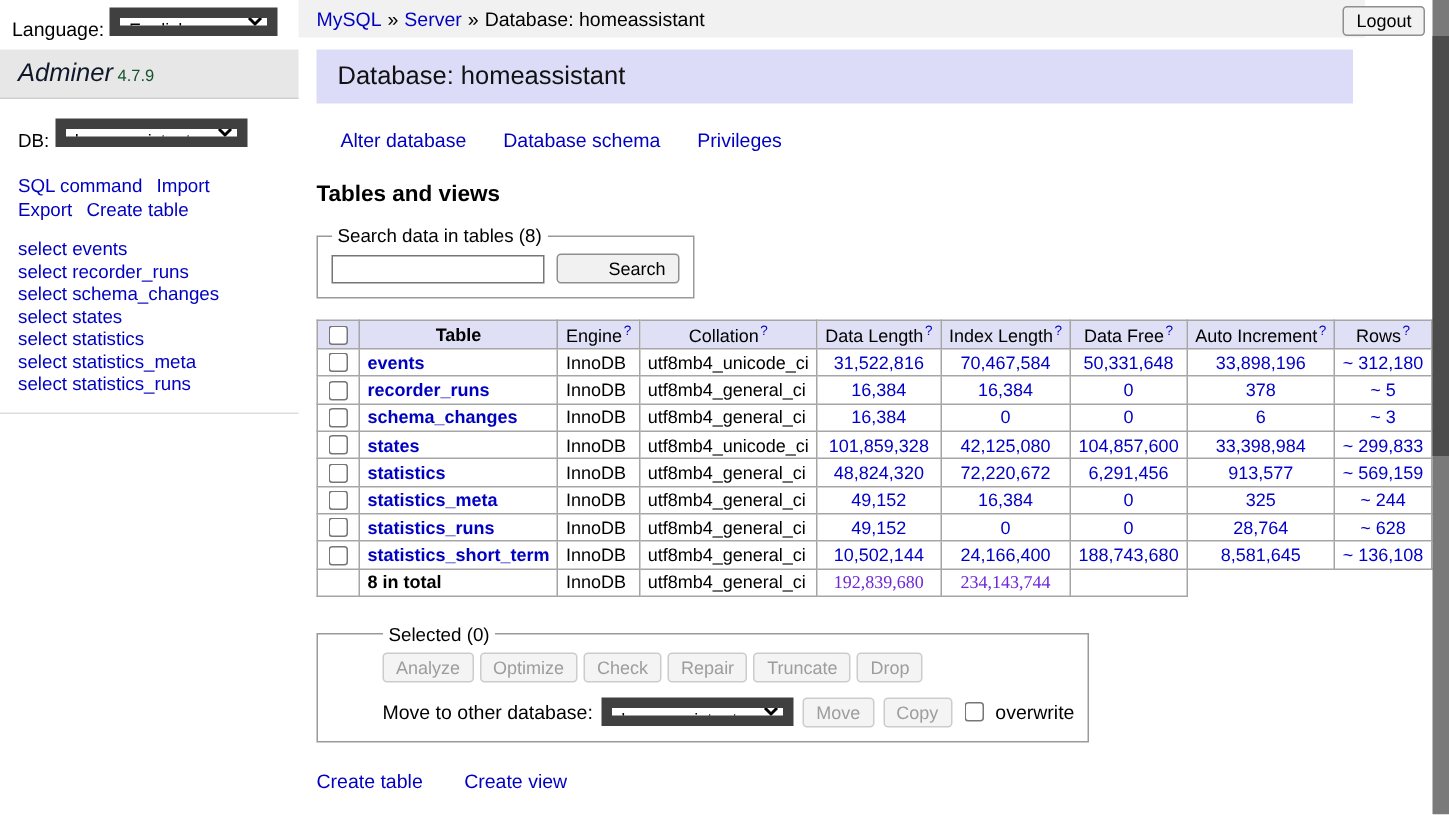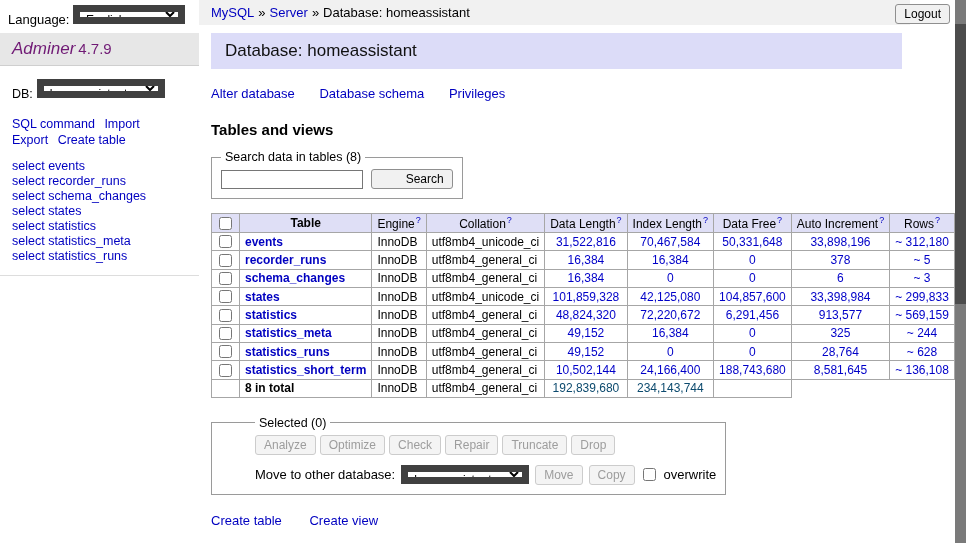--- a/index.html
+++ b/index.html
@@ -34,36 +34,36 @@
   button.disabled-look {
     background: #f4f4f4; border-color: #cccccc; color: #9d9d9d; cursor: default;
   }
 
   
   .sidebar { position: absolute; left: 0; top: 33px; width: 199px; bottom: 0; }
   .sidebar h1 {
     margin: 0; padding: 6px 12px; background: #e7e7e7;
     border-bottom: 1px solid #cfcfcf; font-size: 17px; font-weight: normal;
   }
-  .app-name { font-style: italic; color: #701a75; }
-  .app-ver { font-size: 15px; color: #701a75; margin-left: 3px; }
+  .app-name { font-style: italic; color: #0f172a; }
+  .app-ver { font-size: 11px; color: #14532d; margin-left: 3px; }
   .db-row { margin: 13px 12px 0 12px; font-size: 12.5px; }
   .db-row select { width: 128px; margin-left: 4px; }
   .sb-actions { margin: 15px 12px 0 12px; width: 162px; line-height: 1.3; font-size: 12.5px; }
   .sb-actions a { margin-right: 6px; }
   .sb-tables { margin: 10px 0 0 0; padding: 0 0 11px 12px; border-bottom: 1px solid #dddddd; font-size: 12.5px; }
   .sb-tables a { display: block; padding: 0.5px 0; }
 
   
   .main { position: absolute; left: 199px; top: 33px; width: 711px; }
   .main h2 {
     margin: 0 8px 0 12px; padding: 8px 14px; background: #dcdcf8;
     font-size: 17px; font-weight: normal; color: #111;
   }
-  .nav-links { margin: 17px 0 0 12px; }
+  .nav-links { margin: 17px 0 0 28px; }
   .nav-links a { margin-right: 21px; }
   h3 { font-size: 15px; font-weight: bold; color: #000; }
   .section-h { margin: 20px 0 0 12px; }
 
   fieldset { border: 1px solid #9a9a9a; margin: 0; padding: 5px 9px 9px 9px; width: fit-content; }
   legend { font-size: 12.5px; padding: 0 4px; }
   .search-fs { margin: 12px 0 0 12px; }
   .search-fs input[type=text] { width: 142px; height: 19px; border: 1px solid #767676; font-size: 12px; padding: 0 3px; }
   .search-fs button { margin-left: 4px; padding-left: 34px; }
 
@@ -72,21 +72,21 @@
     border: 1px solid #a6a6a6; padding: 1px 5px; height: 18px;
     font-size: 12px; overflow: hidden; white-space: nowrap; text-align: left;
   }
   thead td, thead th { background: #dfdff6; text-align: center; font-weight: normal; }
   thead th { font-weight: bold; }
   sup.help { font-size: 9px; color: #0000c0; margin-left: 1px; }
   tbody th a { font-weight: bold; }
   td.num { text-align: center; }
   td.num a { color: #0000c8; }
   tr.totals th { font-weight: bold; }
-  tr.totals td.num { color: #0c4a6e; }
+  tr.totals td.num { color: #6d28d9; font-family: Liberation Serif, serif; }
   input[type=checkbox] { width: 13px; height: 13px; margin: 1px 2px; vertical-align: middle; }
 
   .selected-fs { margin: 18px 0 0 12px; padding-left: 43px; }
   .btn-row button { margin-right: 4px; }
   .move-row { margin-top: 10px; display: flex; align-items: center; gap: 6px; font-size: 13px; }
   .move-row select { width: 128px; }
 
   .links2 { margin: 18px 0 0 12px; }
   .links2 a { margin-right: 24px; }
 

